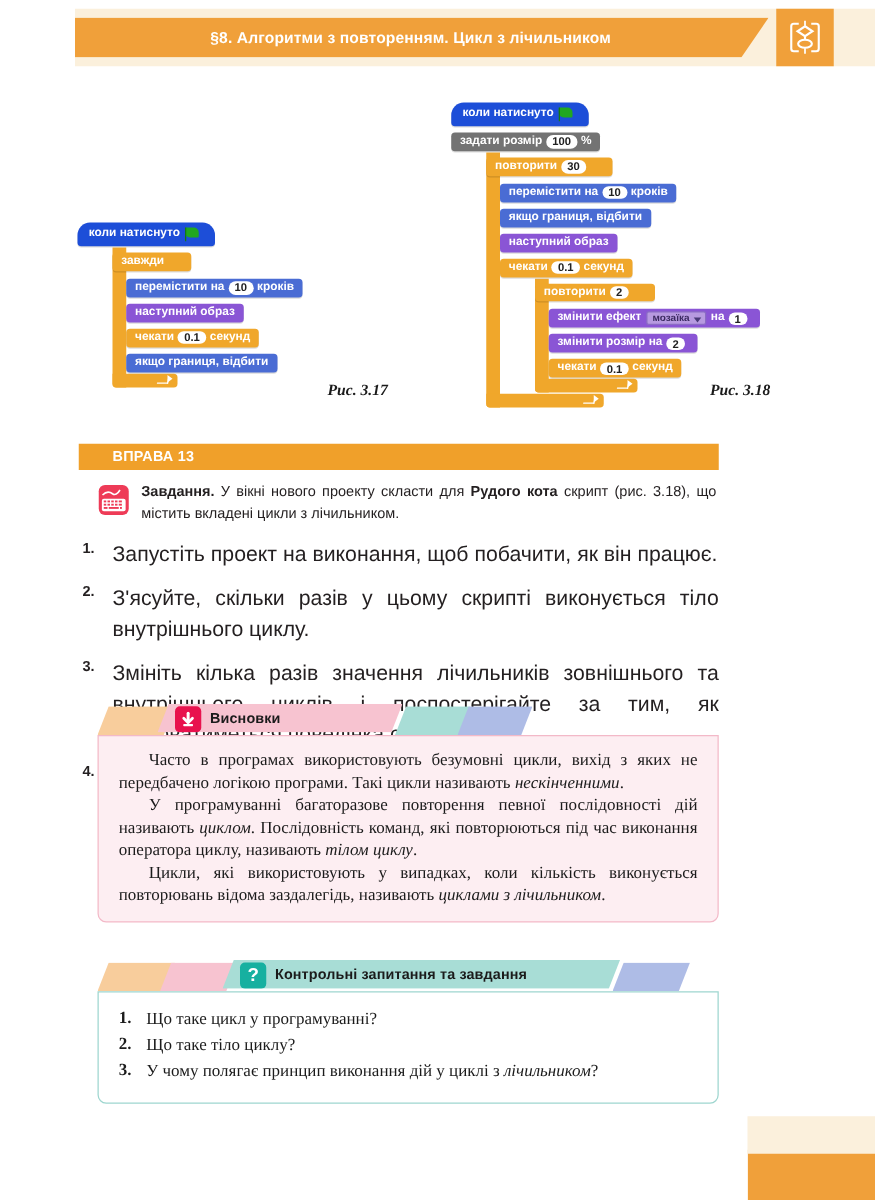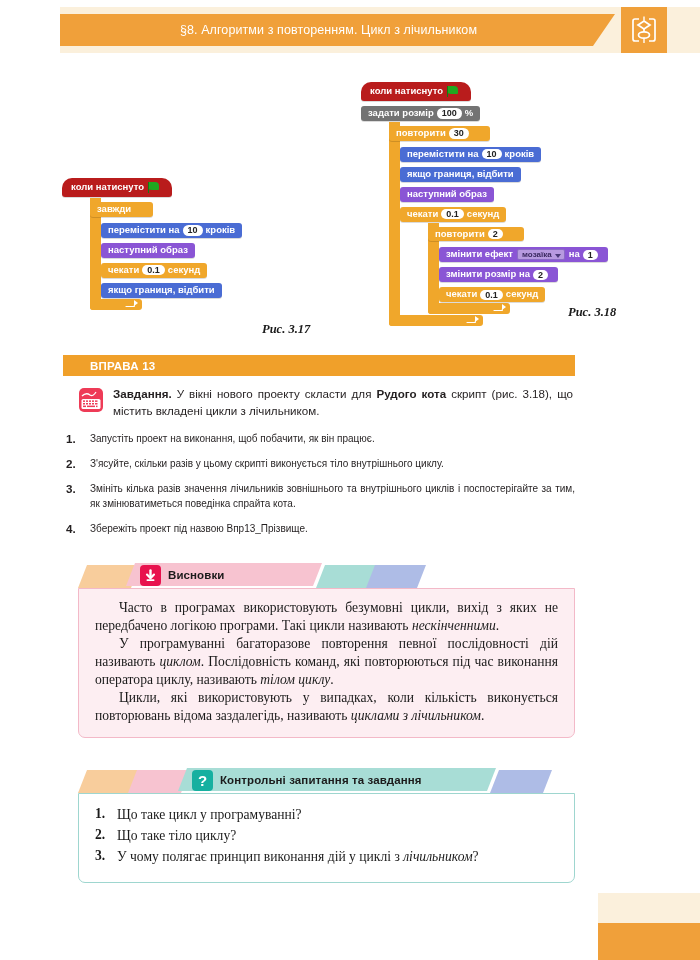--- a/index.html
+++ b/index.html
@@ -16,21 +16,21 @@
     position: absolute; left: 60px; top: 7px; width: 640px; height: 46px;
     background: #fbf0dc;
   }
   .hdr-ribbon {
     position: absolute; left: 60px; top: 14px; width: 555px; height: 32px;
     background: #f0a03a;
     clip-path: polygon(0 0, 100% 0, calc(100% - 22px) 100%, 0 100%);
     display: flex; align-items: center; justify-content: center;
   }
   .hdr-title {
-    color: #ffffff; font-size: 12.5px; font-weight: normal;
+    color: #ffffff; font-size: 12.5px; font-weight: bold;
     letter-spacing: .1px; padding-right: 18px; white-space: nowrap;
   }
   .hdr-icon-box {
     position: absolute; left: 621px; top: 7px; width: 46px; height: 46px;
     background: #f0a03a; display: flex; align-items: center; justify-content: center;
   }
   .hdr-icon-box svg { display: block; }
 
   
   .figs { position: absolute; left: 0; top: 62px; width: 700px; height: 280px; }
@@ -38,21 +38,21 @@
   .scratch { position: absolute; font-family: "Liberation Sans", sans-serif; }
   .blk {
     position: relative; display: inline-flex; align-items: center;
     color: #fff; font-weight: bold; font-size: 9.5px;
     padding: 2px 7px; border-radius: 3px; white-space: nowrap;
     line-height: 1.15; box-shadow: 0 1px 0 rgba(0,0,0,.14);
   }
   .b-motion { background: #4a6cd4; }
   .b-looks  { background: #8a55d5; }
   .b-ctrl   { background: #f0a72b; }
-  .b-hat    { background: #b91c1c; border-radius: 10px 10px 3px 3px; }
+  .b-hat    { background: #1d4ed8; border-radius: 10px 10px 3px 3px; }
   .oval {
     display: inline-block; background: #fff; color: #222;
     border-radius: 7px; padding: 0px 5px; margin: 0 3px;
     font-size: 9px; font-weight: bold; min-width: 12px; text-align: center;
   }
   .dropdown {
     display: inline-block; background: #b79ae0; color: #3b2a60;
     border: 1px solid #8a6cc4; border-radius: 2px;
     padding: 0px 12px 0px 4px; margin: 0 4px;
     font-size: 8px; font-weight: bold; position: relative;
@@ -123,21 +123,21 @@
   }
   .ex-task b { font-weight: bold; }
 
   .steps { position: absolute; left: 63px; top: 432px; width: 512px; }
   .step { display: flex; margin-bottom: 10.5px; }
   .step-num {
     width: 27px; flex: 0 0 27px; font-size: 11.6px; font-weight: bold;
     color: #231f20; text-align: left; padding-left: 3px;
   }
   .step-txt {
-    flex: 1; font-size: 10px; color: #231f20; line-height: 1.45; text-align: justify;
+    flex: 1; font-size: 17px; color: #231f20; line-height: 1.45; text-align: justify;
   }
   .step-txt b { font-weight: normal; margin-top: 24px; }
 
   
   .panel-wrap { position: absolute; left: 78px; width: 497px; }
   .tabs { position: relative; height: 25px; }
   .tab {
     position: absolute; top: 2px; height: 23px;
     clip-path: polygon(9px 0, 100% 0, calc(100% - 9px) 100%, 0 100%);
   }
@@ -248,21 +248,21 @@
           </div>
           <div>
             <span class="blk b-motion">якщо границя, відбити</span>
           </div>
         </div>
         <div class="c-foot forever-foot">
           <span class="c-foot-arrow"></span>
         </div>
       </div>
     </div>
-    <div class="figcap" style="left:262px; top:260px;font-style:italic;">Рис. 3.17</div>
+    <div class="figcap" style="left:262px; top:243px;font-style:italic;">Рис. 3.17</div>
 
     <div class="scratch" style="left:361px; top:18px;">
       <div class="blk b-hat" style="padding:4px 12px 4px 9px;">
         <span>коли натиснуто</span>
         <span class="flag"></span>
       </div>
       <div style="margin-top:1px;">
         <span class="blk b-looks" style="background:#737373;">
           <span>задати розмір</span>
           <span class="oval">100</span>

